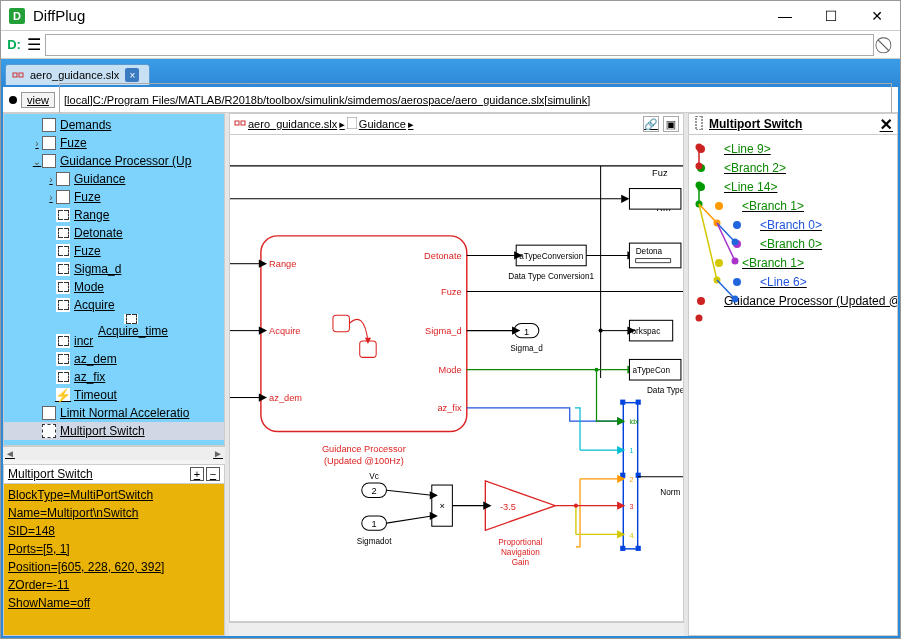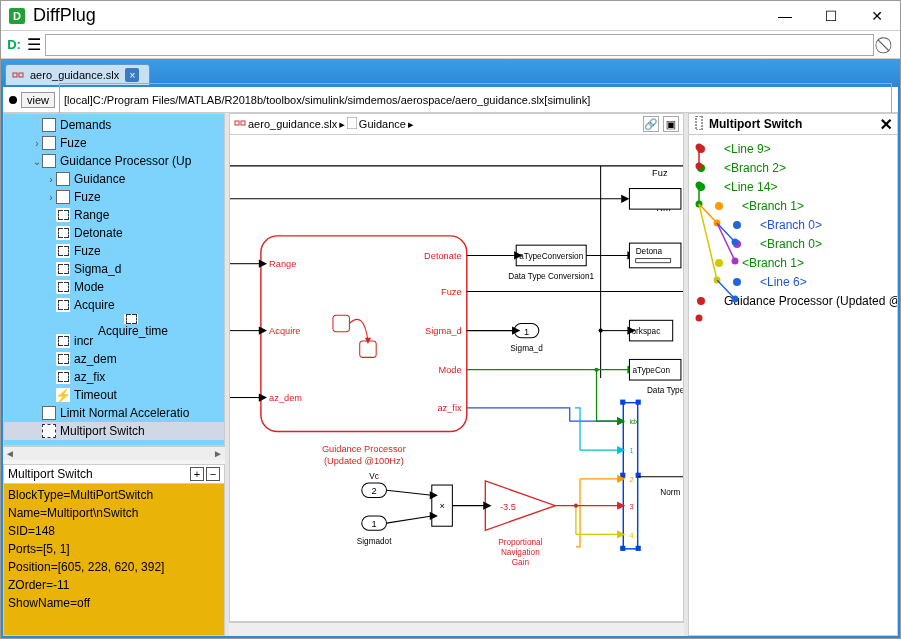--- a/index.html
+++ b/index.html
@@ -1,39 +1,39 @@
 <!DOCTYPE html>
 <html><head>
   <meta charset="utf-8">
   <style>
     * { box-sizing: border-box; margin: 0; padding: 0; }
     body { font-family: "Segoe UI", Tahoma, sans-serif; font-size: 12px; background: #fff; width: 901px; height: 639px; overflow: hidden; display: flex; flex-direction: column; border: 1px solid #999; }
     
     
     .titlebar { height: 30px; background: #fff; display: flex; align-items: center; border-bottom: 1px solid #ccc; }
     .titlebar-icon { width: 16px; height: 16px; margin: 0 8px; background: #21a038; border-radius: 2px; display: inline-flex; align-items: center; justify-content: center; color: #fff; font-weight: bold; font-size: 11px; }
-    .titlebar-title { flex: 1; font-size: 18px; }
+    .titlebar-title { flex: 1; font-size: 15px; }
     .titlebar-btns { display: flex; }
     .titlebar-btn { width: 46px; height: 30px; display: flex; align-items: center; justify-content: center; font-size: 14px; }
 
     
     .toolbar { height: 28px; display: flex; align-items: center; padding: 0 4px; gap: 4px; border-bottom: 1px solid #ccc; }
     .toolbar-icon { width: 18px; height: 18px; display: flex; align-items: center; justify-content: center; font-weight: bold; font-size: 13px; color: #0a5; }
     .hamburger { font-size: 16px; color: #000; }
     .toolbar-input { flex: 1; height: 22px; border: 1px solid #aaa; padding: 0 4px; }
     .stop-sign { width: 18px; height: 18px; display: flex; align-items: center; justify-content: center; font-size: 16px; color: #555; }
 
     
     .tabbar { height: 26px; background: linear-gradient(#3a9de6, #2d89d8); display: flex; align-items: flex-end; padding: 3px 4px 0 4px; }
     .tab { background: #c8e0f4; border: 1px solid #5a9bd4; border-bottom: none; padding: 3px 10px 3px 6px; display: flex; align-items: center; gap: 6px; font-size: 11px; border-radius: 3px 3px 0 0; }
     .tab-icon { width: 12px; height: 12px; display: inline-block; }
     .tab-close { color: #fff; background: #3a7ac0; width: 14px; height: 14px; display: flex; align-items: center; justify-content: center; border-radius: 2px; font-size: 10px; }
 
     
-    .view-container { border: 2px solid #2d89d8; flex: 1; display: flex; flex-direction: column; min-height: 0; }
+    .view-container { border: 2px solid #2d89d8; flex: 1; display: flex; flex-direction: column; min-height: 0; text-decoration: underline; }
     .viewbar { height: 26px; display: flex; align-items: center; padding: 2px 6px; gap: 4px; border-bottom: 1px solid #ccc; }
     .dot { width: 8px; height: 8px; border-radius: 50%; background: #000; }
     .viewbtn { border: 1px solid #999; padding: 1px 5px; font-size: 11px; background: #f3f3f3; }
     .viewpath { flex: 1; height: 34px; border: 1px solid #aaa; padding: 1px 4px; font-size: 11px; display: flex; align-items: center; }
 
     
     .main { flex: 1; display: flex; min-height: 0; background: #f4f4f4; }
 
     
     .left-panel { width: 226px; display: flex; flex-direction: column; border-right: 4px solid #e6e6e6; }

